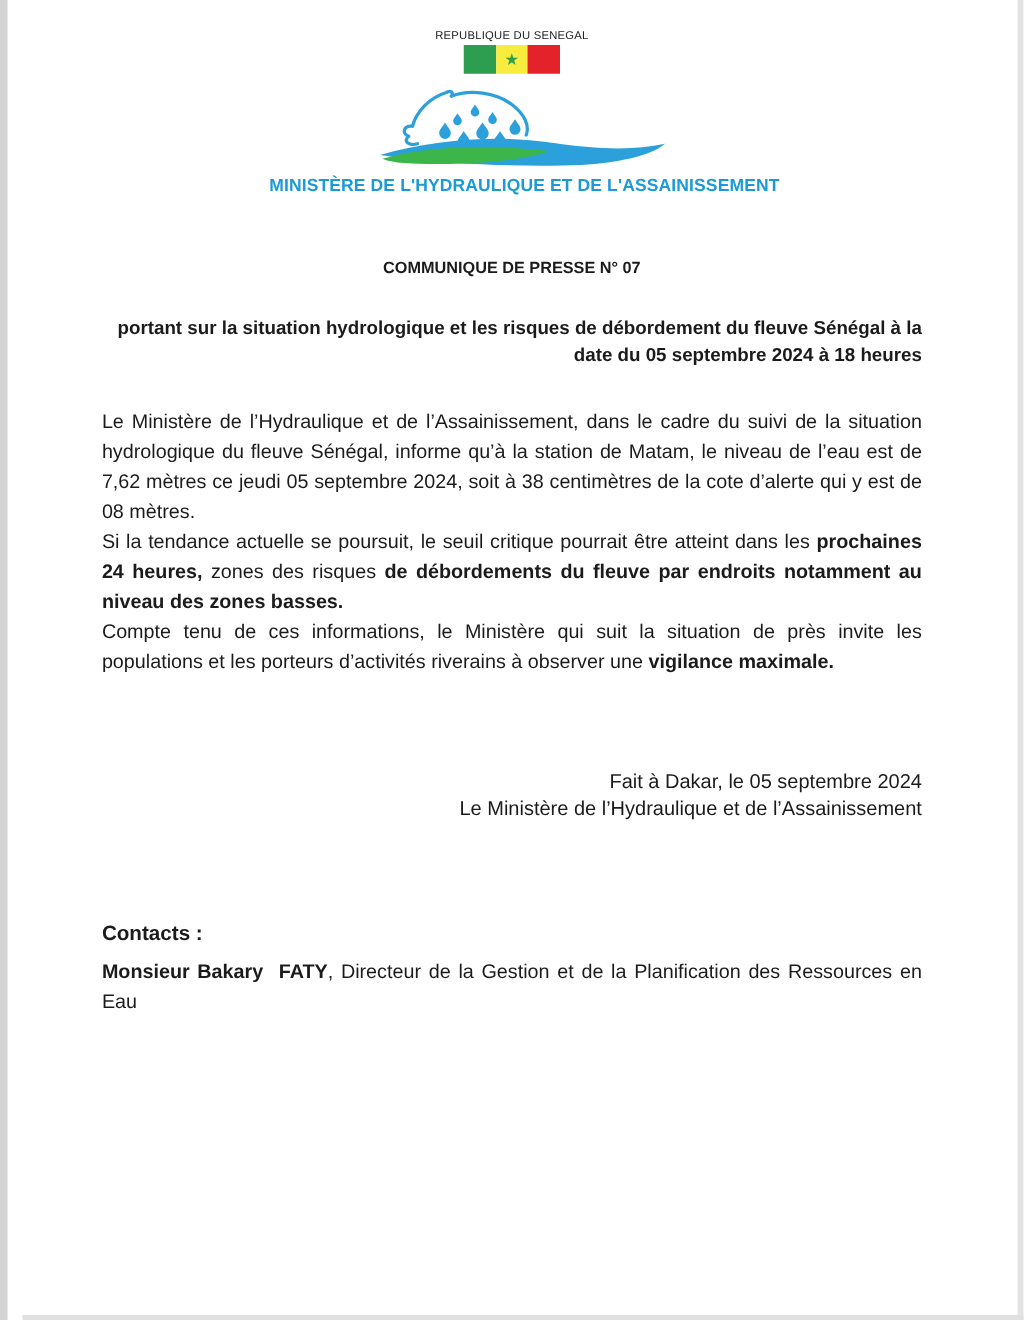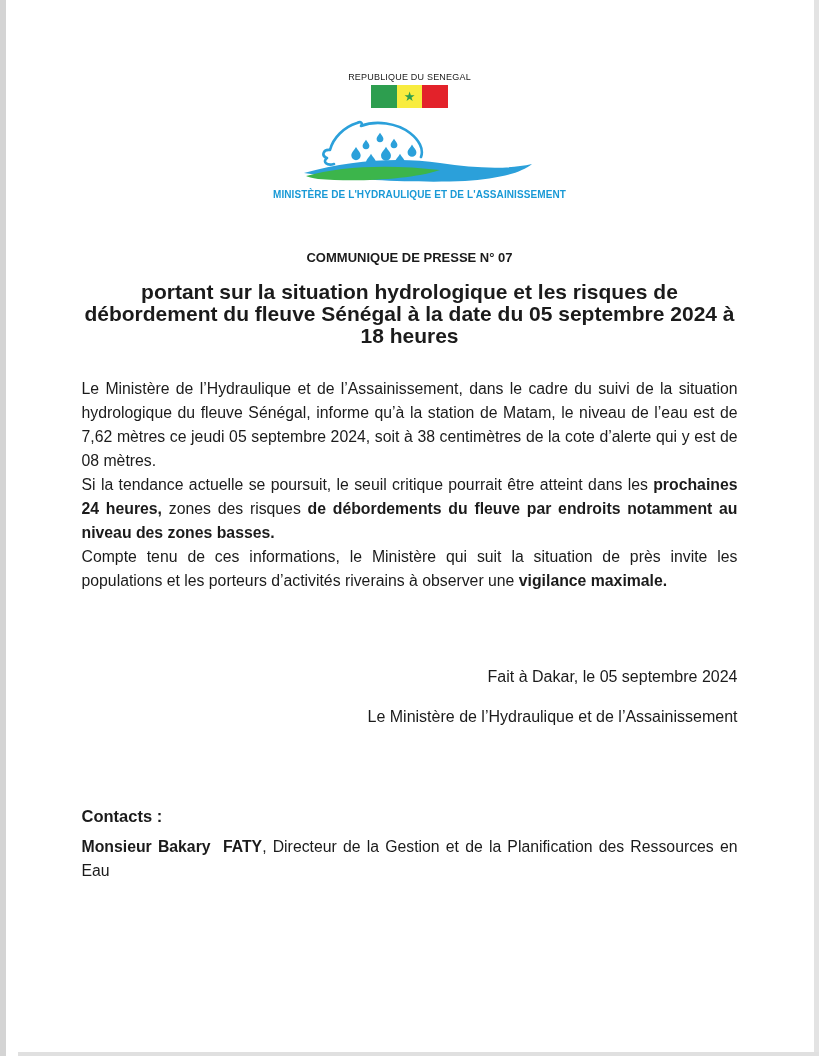--- a/index.html
+++ b/index.html
@@ -9,46 +9,46 @@
     background:#ffffff;
     overflow:hidden;
     font-family:"Liberation Sans", sans-serif;
     color:#1b1b1b;
   }
   
   .edge-left{position:absolute;left:0;top:0;width:6px;height:100%;background:#d4d4d4;}
   .edge-right{position:absolute;right:0;top:0;width:5px;height:100%;background:#e3e3e3;}
   .edge-bottom{position:absolute;left:18px;bottom:0;width:801px;height:4px;background:#e0e0e0;}
 
-  .header{padding-top:39px;text-align:center;margin-top:33px;}
+  .header{padding-top:23px;text-align:center;}
   .republic{font-size:9px;letter-spacing:0.2px;color:#1a1a1a;}
   .flag{width:77px;height:23px;margin:3px auto 0;display:flex;}
   .stripe{flex:1;position:relative;}
   .stripe.green{background:#2d9e4f;}
   .stripe.yellow{background:#f8ec3f;}
   .stripe.red{background:#e3222a;}
   .star{position:absolute;left:50%;top:50%;transform:translate(-50%,-54%);font-size:13px;color:#2d9e4f;line-height:1;}
   .motto{font-size:9px;font-style:italic;margin-top:4px;color:#2a2a2a;}
 
   .logo-wrap{margin-top:12px;display:inline-block;transform:translateX(10px);}
   .logo-wrap svg{display:block;margin:0 auto;}
   .ministry-name{
-    font-size:10px;font-weight:700;color:#1a9ad6;
+    font-size:14px;font-weight:700;color:#1a9ad6;
     margin-top:1px;letter-spacing:0.1px;white-space:nowrap;
   }
 
   .content{width:656px;margin:0 auto;font-size:15.8px;line-height:24px;}
   .doc-title{margin-top:46px;text-align:center;font-weight:700;font-size:13px;line-height:20px;}
-  .doc-subtitle{margin-top:13px;text-align:center;font-weight:700;font-size:21px;line-height:22px;}
+  .doc-subtitle{margin-top:28px;text-align:right;font-weight:700;font-size:15px;line-height:22px;}
   .body-paragraphs{margin-top:30px;}
   .body-paragraphs p{margin:0;text-align:justify;}
   .b{font-weight:700;}
   .sig{text-align:right;font-weight:400;font-size:16px;line-height:20px;}
   .sig1{margin-top:74px;}
-  .sig2{margin-top:20px;}
+  .sig2{margin-top:2px;}
   .contacts-heading{margin-top:79px;font-weight:700;font-size:16.5px;line-height:20px;text-align:left;}
   .contacts-heading .u{}
   .contact-line{margin-top:9px;text-align:justify;}
 </style>
 </head>
 <body>
 
 <div class="page">
   <div class="edge-left"></div>
   <div class="edge-right"></div>

